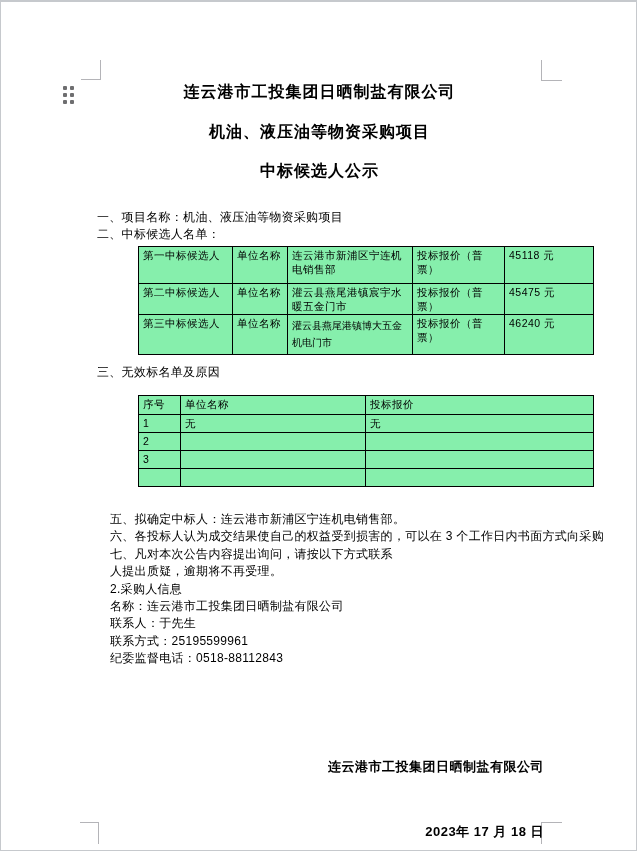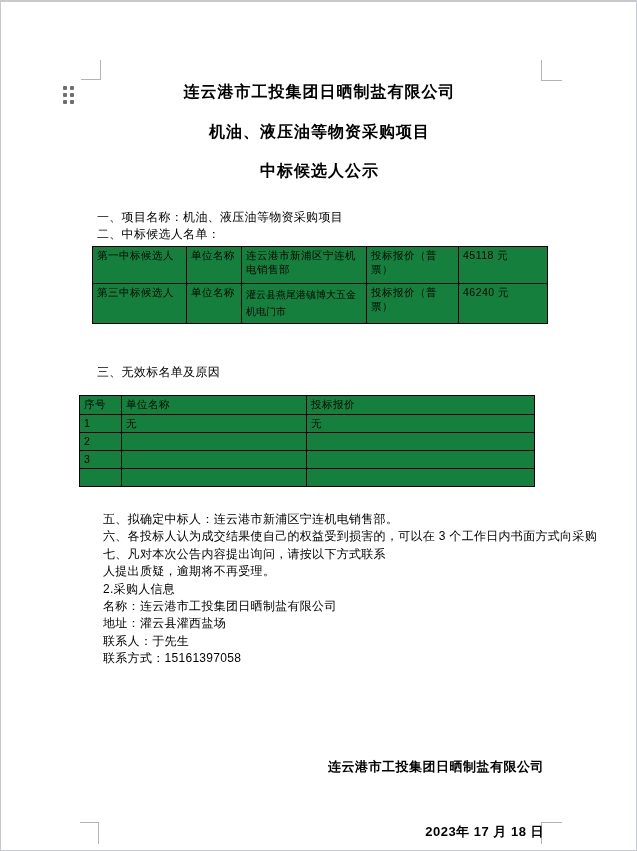--- a/index.html
+++ b/index.html
@@ -18,34 +18,34 @@
     position:absolute;left:0;width:637px;
     text-align:center;font-weight:bold;font-size:16px;line-height:20px;
     letter-spacing:1px;
   }
   .t1{top:80px}
   .t2{top:120px}
   .t3{top:159px}
   .bodytext{font-size:12px;line-height:17.4px;letter-spacing:0.3px;white-space:pre;}
   .intro{position:absolute;left:96px;top:207px;}
   .h3line{position:absolute;left:96px;top:362px;}
-  .blockB{position:absolute;left:102px;top:509px;}
-  table{border-collapse:collapse;table-layout:fixed;position:absolute;background:#15803d;}
+  .blockB{position:absolute;left:109px;top:509px;}
+  table{border-collapse:collapse;table-layout:fixed;position:absolute;background:#86efac;margin-left:46px;}
   td{
     border:1px solid #000;
     font-size:10.5px;line-height:13.5px;
     padding:2px 4px 0 4px;vertical-align:top;overflow:hidden;
     letter-spacing:0.5px;
   }
   .tbl1{left:91px;top:244px;width:455px;}
   .tbl1 .r1{height:37px}
   .tbl1 .r2{height:31px}
   .tbl1 .r3{height:40px}
   .big{font-size:10px;line-height:17px;letter-spacing:0;}
-  .tbl2{left:78px;top:393px;width:455px;}
+  .tbl2{left:91px;top:393px;width:455px;}
   .tbl2 td{padding:1px 4px 0 4px;line-height:14px;}
   .tbl2 .hr{height:19px}
   .tbl2 .dr{height:18px}
   .signature{
     position:absolute;right:92px;top:711px;
     text-align:right;font-weight:bold;font-size:13px;line-height:21.5px;
     letter-spacing:0.5px;white-space:pre;
   }
   
   .crop{position:absolute;}
@@ -98,20 +98,27 @@
         <col style="width:89px">
       </colgroup>
     <tbody>
       <tr class="r1">
         <td>第一中标候选人</td>
         <td>单位名称</td>
         <td>连云港市新浦区宁连机电销售部</td>
         <td>投标报价（普票）</td>
         <td>45118 元</td>
       </tr>
+      <tr class="r2">
+        <td>第二中标候选人</td>
+        <td>单位名称</td>
+        <td>灌云县燕尾港镇宸宇水暖五金门市</td>
+        <td>投标报价（普票）</td>
+        <td>45475 元</td>
+      </tr>
       <tr class="r3">
         <td>第三中标候选人</td>
         <td>单位名称</td>
         <td class="big">灌云县燕尾港镇博大五金机电门市</td>
         <td>投标报价（普票）</td>
         <td>46240 元</td>
       </tr>
     </tbody>
   </table>
 
@@ -152,23 +159,23 @@
     </tbody>
   </table>
 
   <div class="blockB">
     <div class="bodytext">五、拟确定中标人：连云港市新浦区宁连机电销售部。</div>
     <div class="bodytext">六、各投标人认为成交结果使自己的权益受到损害的，可以在 3 个工作日内书面方式向采购</div>
     <div class="bodytext">七、凡对本次公告内容提出询问，请按以下方式联系</div>
     <div class="bodytext">人提出质疑，逾期将不再受理。</div>
     <div class="bodytext">2.采购人信息</div>
     <div class="bodytext">名称：连云港市工投集团日晒制盐有限公司</div>
-    <div class="bodytext">地址：灌云县灌西盐场</div>
     <div class="bodytext">联系人：于先生</div>
-    <div class="bodytext">联系方式：15161397058</div>
+    <div class="bodytext">联系方式：25195599961</div>
+    <div class="bodytext">纪委监督电话：0518-88112843</div>
   </div>
 
   <div class="signature">
     <div>连云港市工投集团日晒制盐有限公司</div>
     <div>2023年 17 月 18 日</div>
   </div>
 
 </div>
 
 </body></html>

